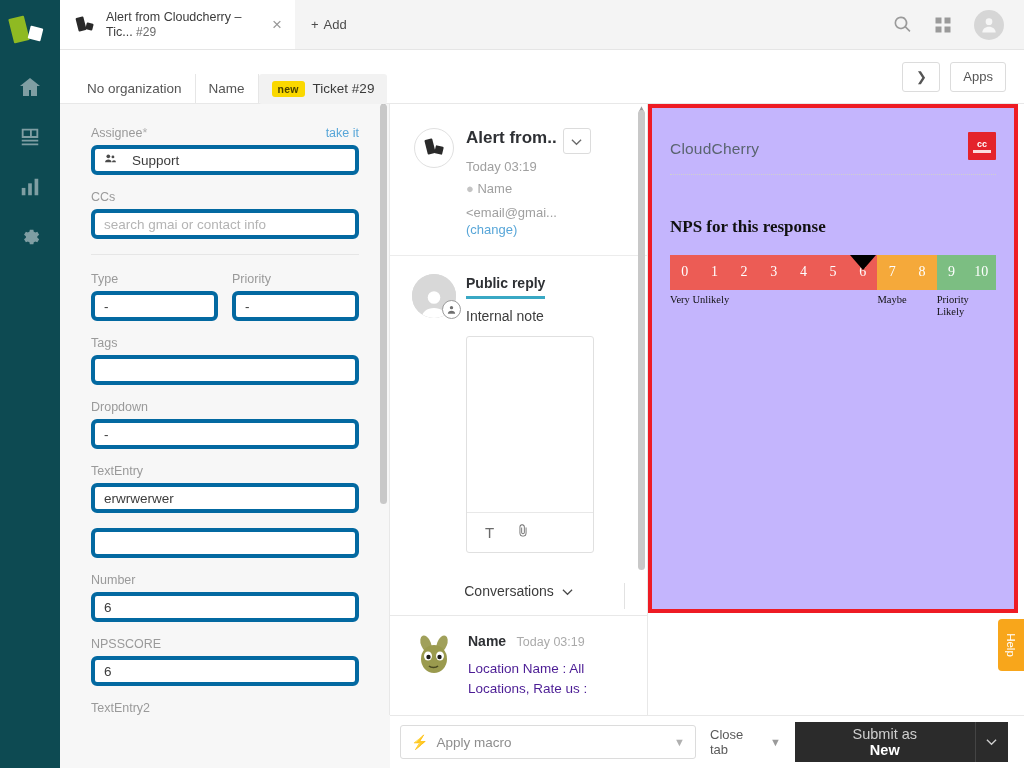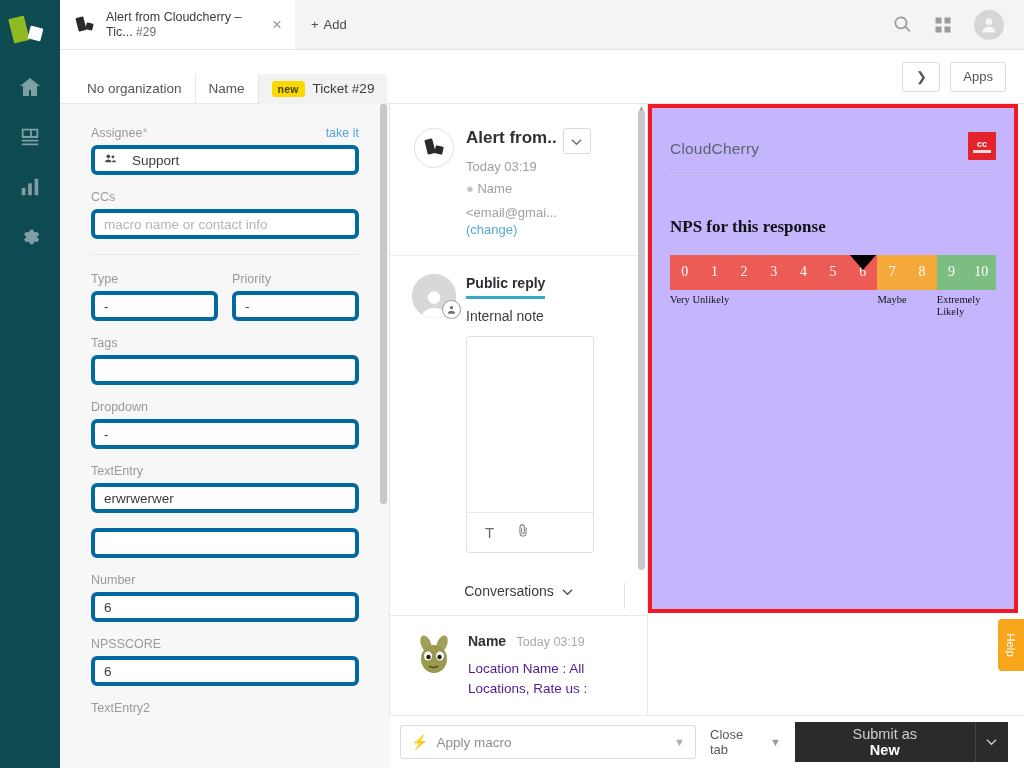--- a/index.html
+++ b/index.html
@@ -463,21 +463,21 @@
                     <path d="M2 19c0-3.3 2.7-5.2 6-5.2s6 1.9 6 5.2zM14.8 19c0-2.2 1.3-3.9 3.7-3.9S22 16.8 22 19z"></path>
                   </svg>
               </span>
               <span>Support</span>
             </div>
           </div>
 
           <div class="fld">
             <label class="fld-label">CCs</label>
             <div class="inp">
-              <span class="ph">macro name or contact info</span>
+              <span class="ph">search gmai or contact info</span>
             </div>
           </div>
 
           <div class="divider"></div>
 
           <div class="fld-row">
             <div class="fld">
               <label class="fld-label">Type</label>
               <div class="inp">
                 <span>-</span>
@@ -696,21 +696,21 @@
                   <div class="u" style="flex: 1 1 0px; background: rgb(236, 92, 85);"></div>
                   <div class="u" style="flex: 1 1 0px; background: rgb(236, 92, 85);"></div>
                   <div class="u" style="flex: 1 1 0px; background: rgb(245, 169, 58);"></div>
                   <div class="u" style="flex: 1 1 0px; background: rgb(245, 169, 58);"></div>
                   <div class="u" style="flex: 1 1 0px; background: rgb(124, 190, 130);"></div>
                   <div class="u" style="flex: 1 1 0px; background: rgb(124, 190, 130);"></div>
                 </div>
               <div class="nps-caps">
                 <div class="nps-cap" style="left:0;">Very Unlikely</div>
                 <div class="nps-cap" style="left: 63.6364%;">Maybe</div>
-                <div class="nps-cap" style="width: 56px; left: 81.8182%;">Extremely Likely</div>
+                <div class="nps-cap" style="width: 56px; left: 81.8182%;">Priority Likely</div>
               </div>
             </div>
 
           </div>
         </div>
 
         <div class="help-tab">
           <span>Help</span>
         </div>
       </div>

